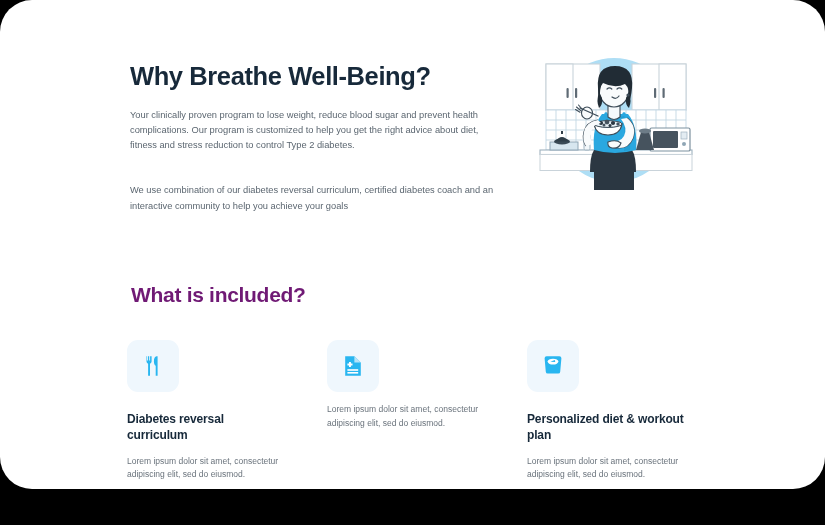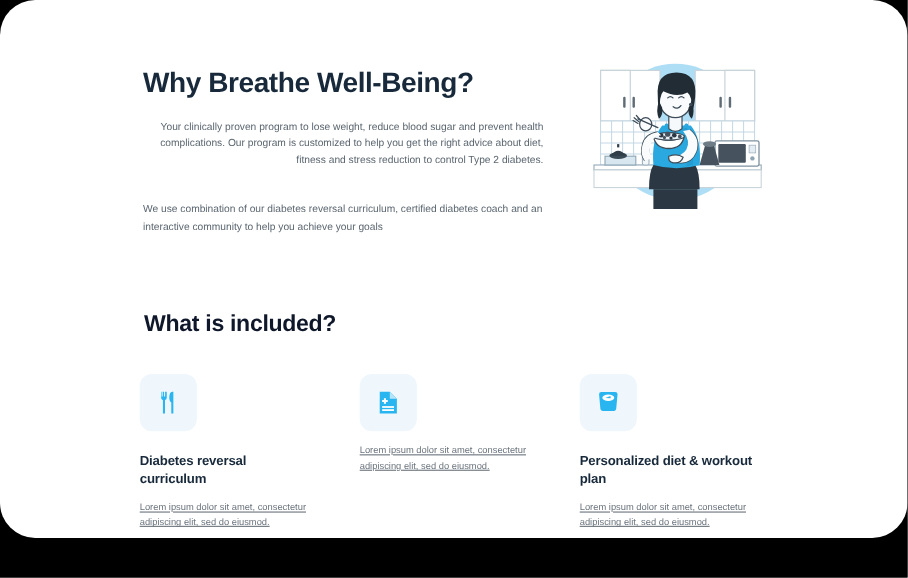--- a/index.html
+++ b/index.html
@@ -45,21 +45,21 @@
     letter-spacing: -0.4px;
     line-height: 1.15;
   }
   .why-para {
     margin: 0;
     font-size: 9.3px;
     line-height: 1.62;
     color: #5B6670;
     width: 364px;
   }
-  .why-para-1 { margin-top: 17px; text-align: right; }
+  .why-para-1 { margin-top: 17px; }
   .why-para-2 { margin-top: 30px; }
 
   
   .illustration {
     position: absolute;
     left: 532px;
     top: 54px;
     width: 168px;
     height: 136px;
   }
@@ -73,21 +73,21 @@
     width: 825px;
     height: 275px;
   }
   .included-heading {
     position: absolute;
     left: 131px;
     top: 33px;
     margin: 0;
     font-size: 21px;
     font-weight: bold;
-    color: #0f172a;
+    color: #701a75;
     letter-spacing: -0.3px;
     line-height: 1.15;
   }
 
   .cards-grid {
     position: absolute;
     left: 127px;
     top: 90px;
     width: 600px;
     display: grid;
@@ -114,21 +114,20 @@
     line-height: 1.32;
     letter-spacing: -0.15px;
     width: 160px;
   }
   .card-desc {
     margin: 11px 0 0 0;
     font-size: 8.5px;
     line-height: 1.62;
     color: #6A737C;
     width: 158px;
-    text-decoration: underline;
   }
 
   
   .cards-grid-row2 {
     position: absolute;
     left: 127px;
     top: 511px;
     width: 600px;
     display: grid;
     grid-template-columns: 200px 200px 200px;

